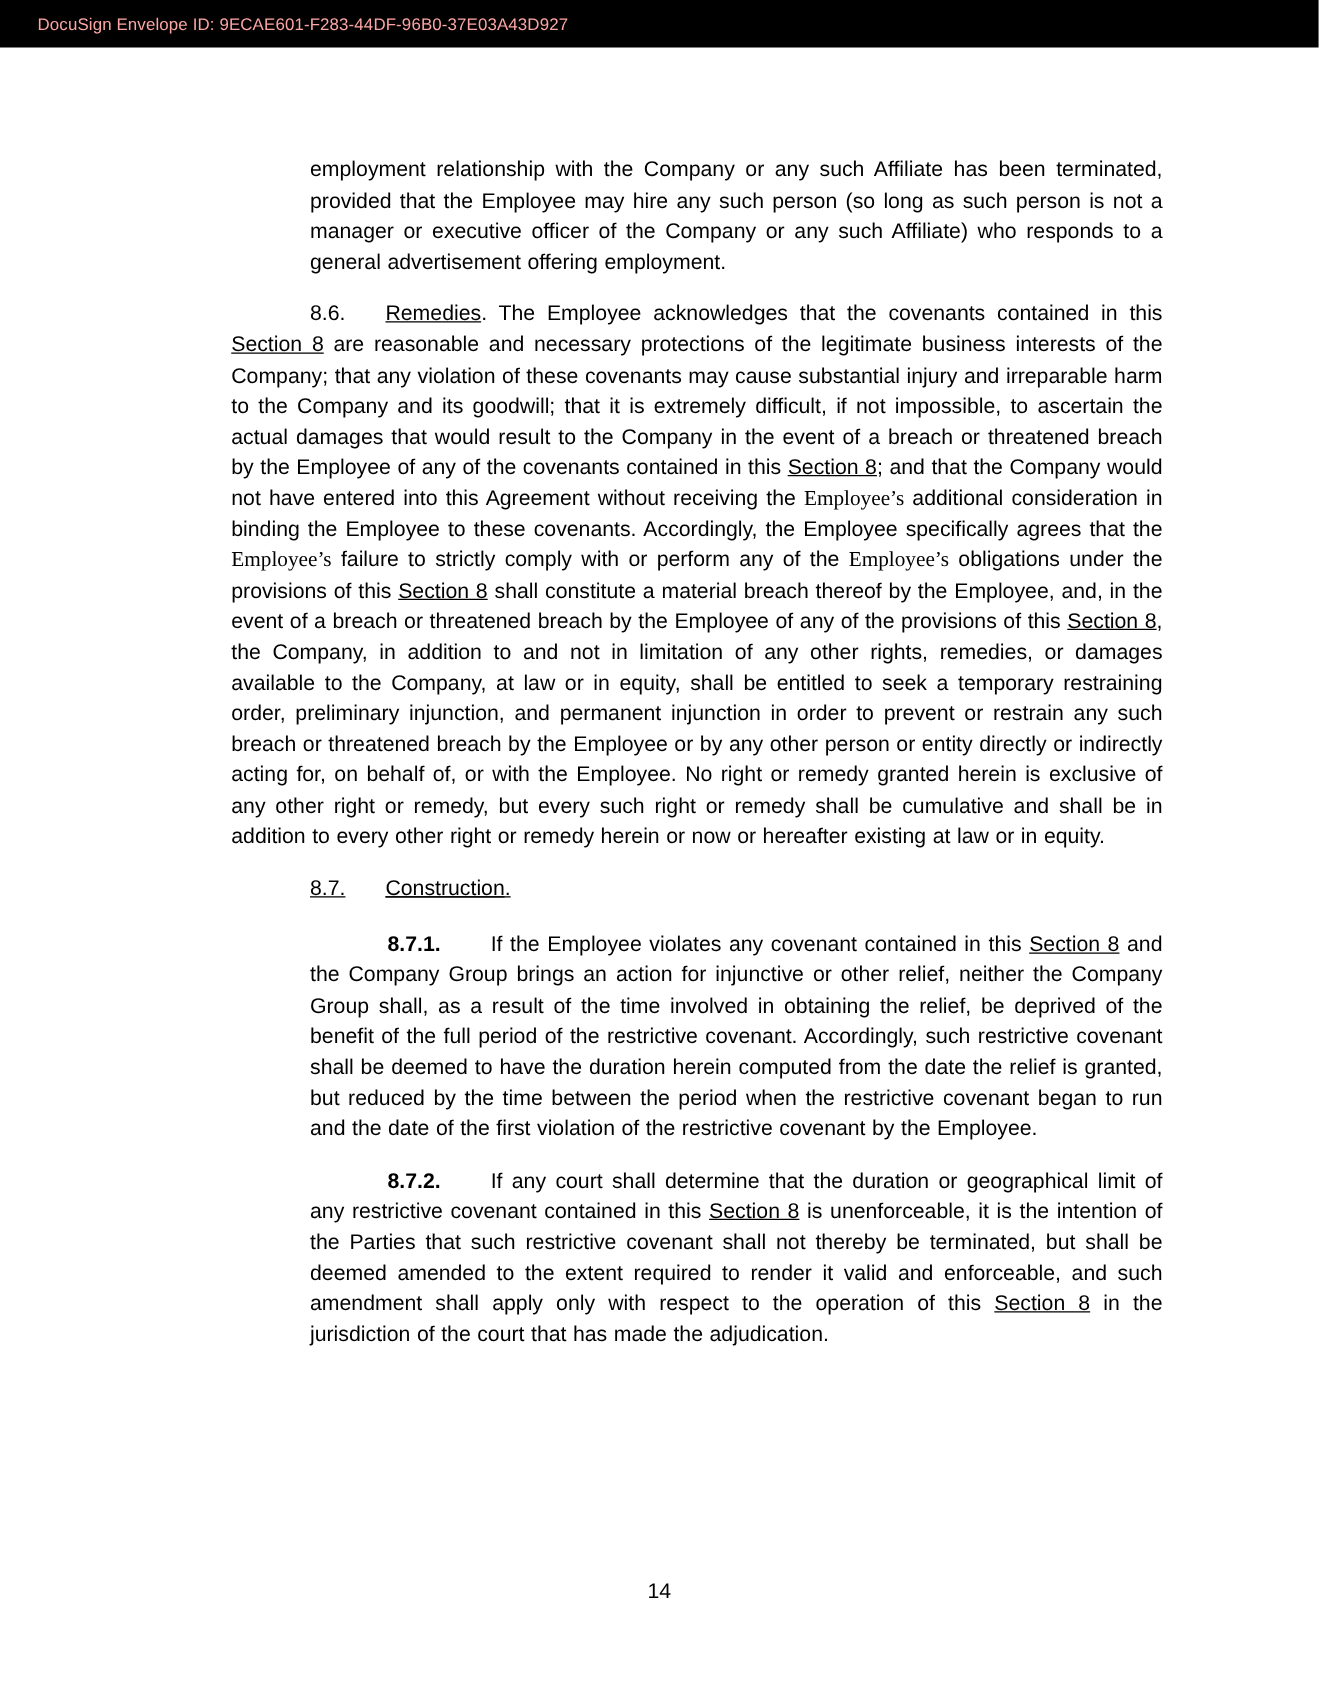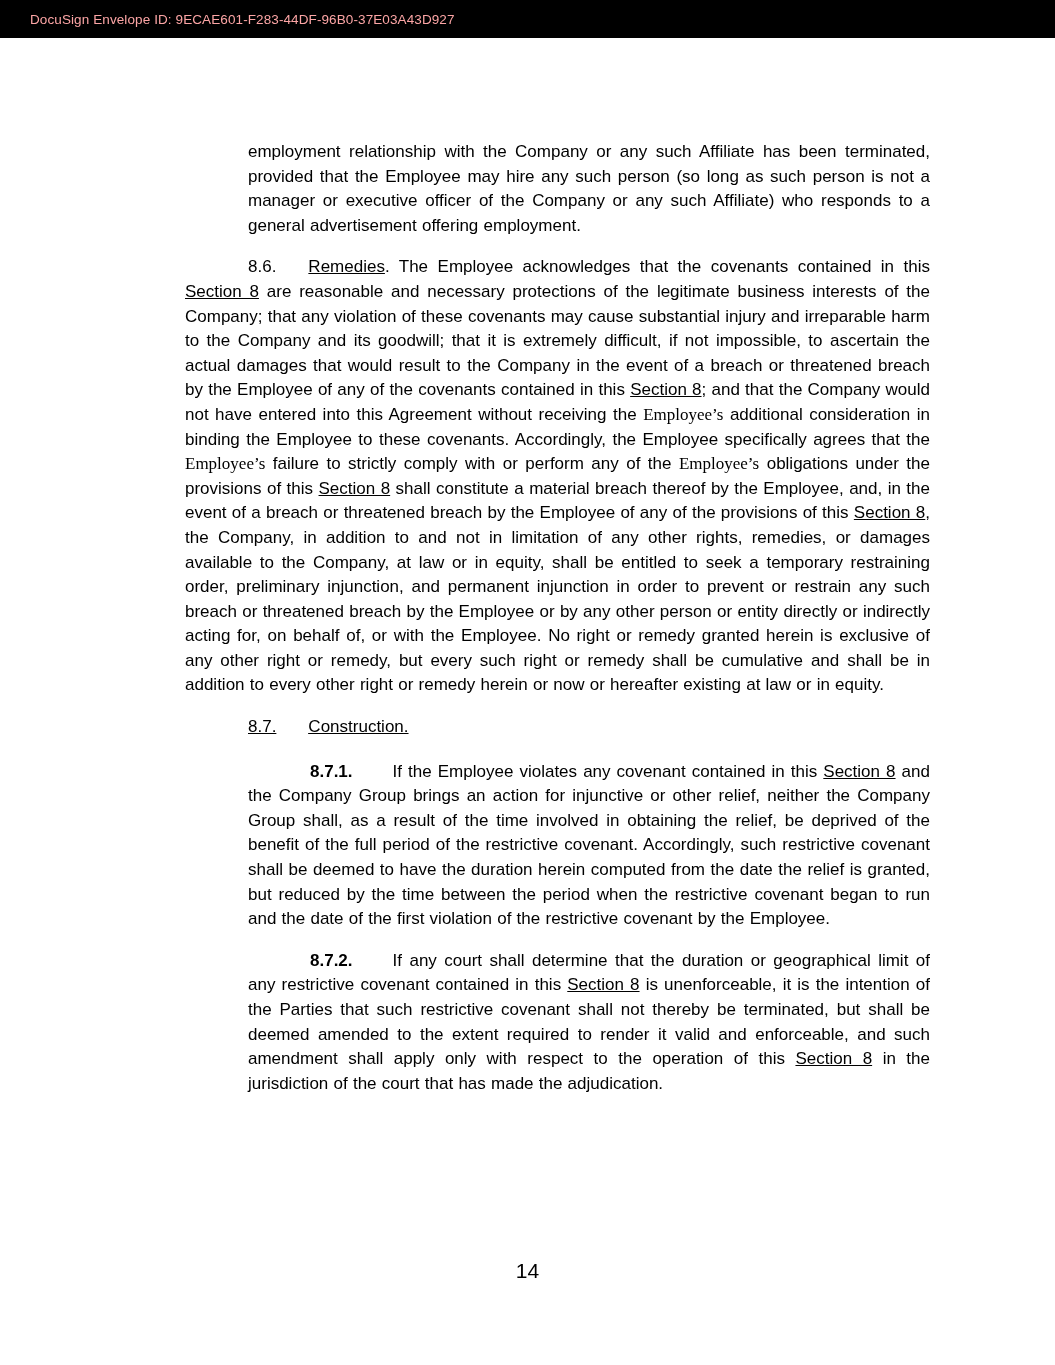--- a/index.html
+++ b/index.html
@@ -23,21 +23,21 @@
     font-size: 13.5px;
     letter-spacing: 0.1px;
   }
   .doc {
     padding: 86px 125px 0 185px;
   }
   .block {
     font-size: 17px;
     line-height: 24.6px;
     text-align: justify;
-    margin: 16px 0 17px 0;
+    margin: 0 0 17px 0;
     word-spacing: 0.5px;
   }
   .block.indented {
     margin-left: 63px;
   }
   .block.section {
     text-indent: 63px;
   }
   .block.heading {
     text-align: left;
@@ -57,21 +57,21 @@
   }
   .u { text-decoration: underline; }
   .bold { font-weight: bold; }
   .serif { font-family: Liberation Serif, serif; }
   .footer {
     position: absolute;
     bottom: 82px;
     left: 0;
     width: 100%;
     text-align: center;
-    font-size: 21px;
+    font-size: 17px;
   }
 </style>
 </head>
 <body>
 
 <div class="banner">
   <span>DocuSign Envelope ID: 9ECAE601-F283-44DF-96B0-37E03A43D927</span>
 </div>
 
 <div class="doc">

